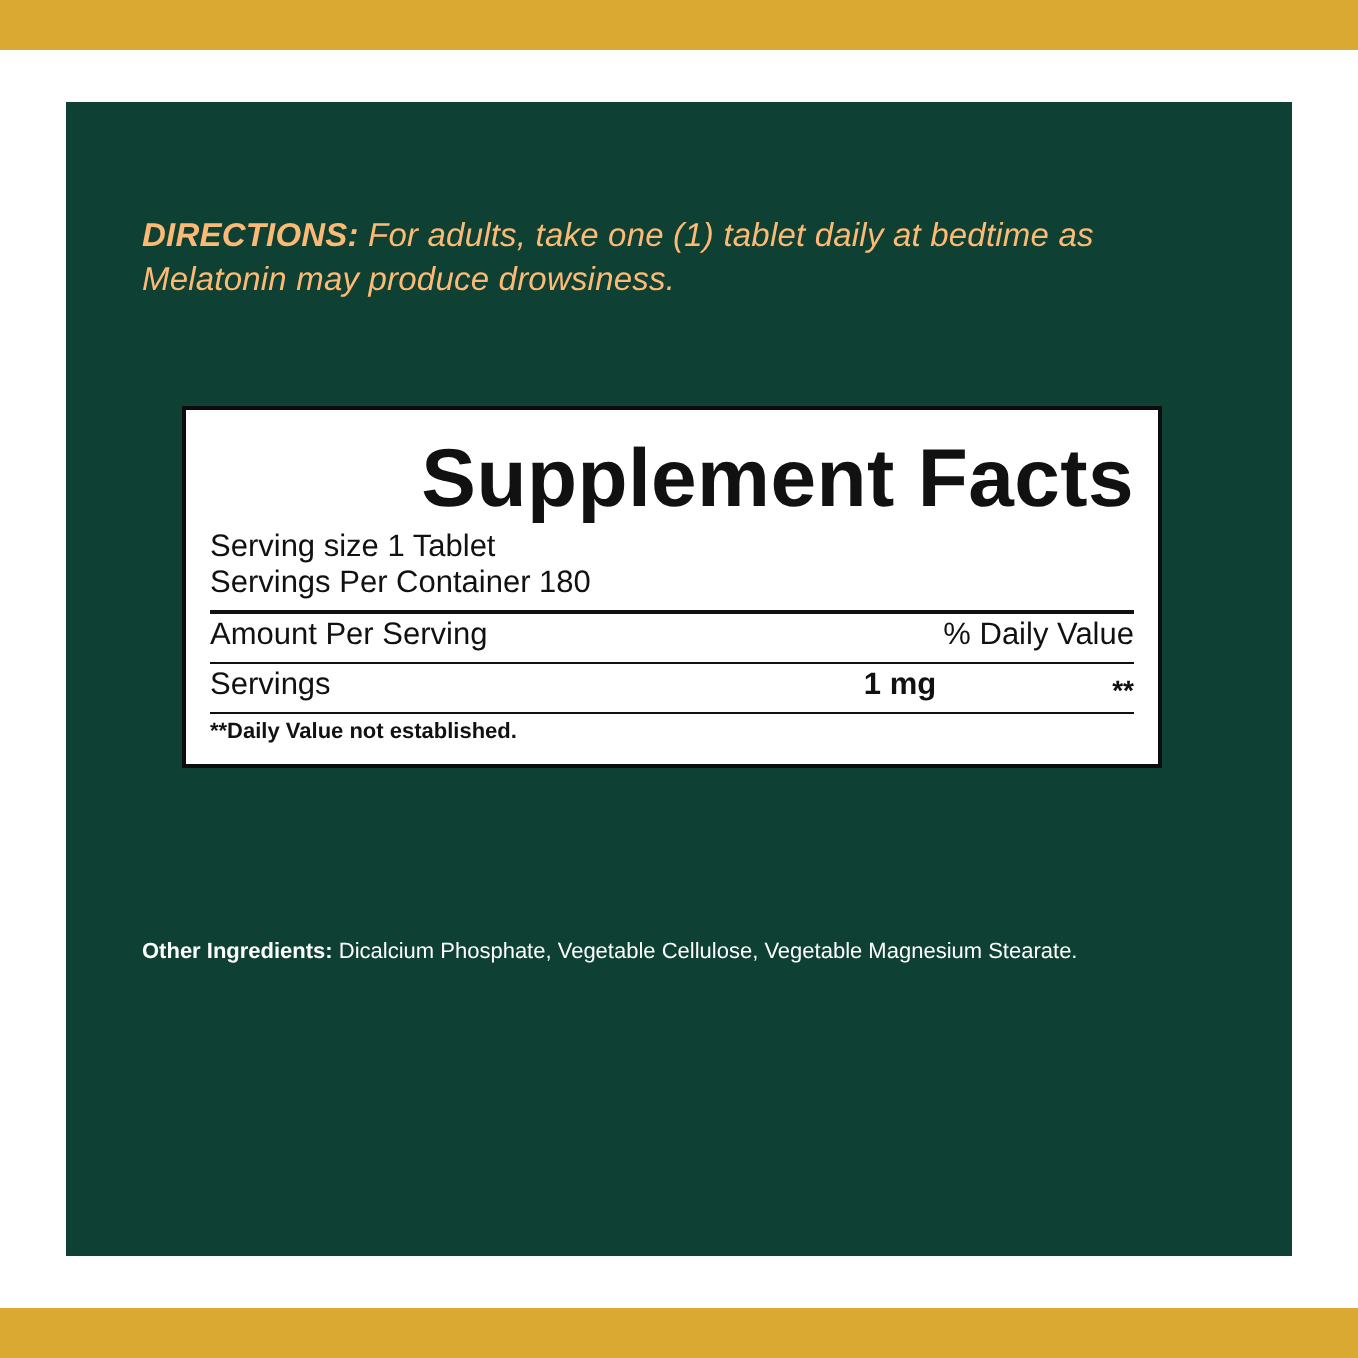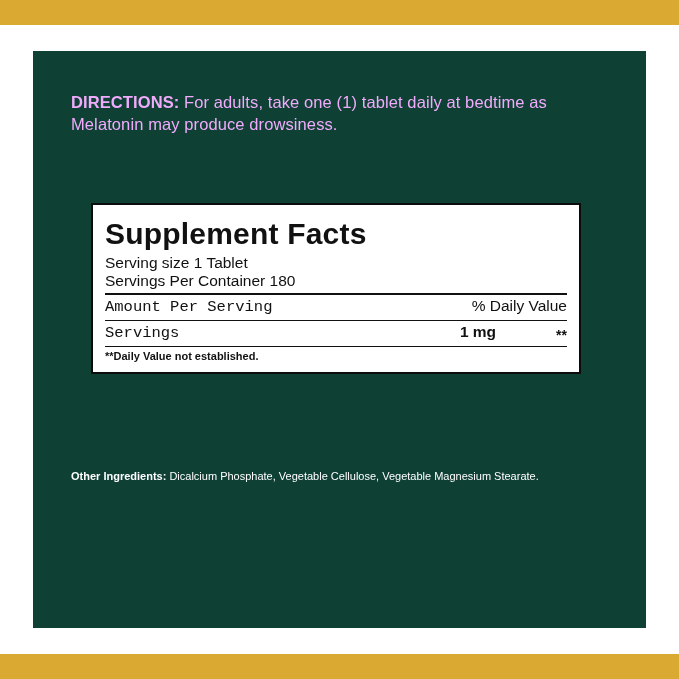--- a/index.html
+++ b/index.html
@@ -36,45 +36,46 @@
     top: 51px;
     width: 613px;
     height: 577px;
     background: #0e4034;
     box-sizing: border-box;
   }
 
   .directions {
     position: absolute;
     left: 38px;
-    top: 40px;
+    top: 56px;
     width: 535px;
-    color: #f0abfc;
+    color: #fdba74;
     font-size: 16.5px;
     line-height: 1.35;
     letter-spacing: 0.1px;
+    font-style: italic;
   }
   .directions .lead {
     font-weight: bold;
   }
 
   .facts-box {
     position: absolute;
     left: 58px;
     top: 152px;
     width: 490px;
     background: #ffffff;
     border: 2px solid #0c0c0c;
     box-sizing: border-box;
     padding: 8px 12px 10px 12px;
     color: #111111;
   }
   .facts-title {
-    text-align: left;
-    font-size: 30px;
+    text-align: right;
+    font-size: 41px;
     font-weight: bold;
     letter-spacing: 0.2px;
     margin: 5px 0 4px 0;
     line-height: 1.05;
   }
   .serving-line {
     font-size: 15.5px;
     line-height: 1.18;
     white-space: nowrap;
   }
@@ -88,27 +89,27 @@
   .row {
     display: flex;
     align-items: baseline;
     justify-content: space-between;
     font-size: 15.5px;
     padding: 2px 0 1px 0;
   }
   .row.head {
     font-weight: normal;
   }
-  .row .left { text-align: left; font-family: Liberation Mono, monospace; }
+  .row .left { text-align: left; }
   .row .mid {
     font-weight: bold;
     margin-left: auto;
     padding-right: 60px;
   }
-  .row .right { text-align: right; }
+  .row .right { text-align: right; margin-left: 28px; }
   .row .dv-mark {
     font-weight: bold;
     font-size: 14px;
     position: relative;
     top: 3px;
   }
   .footnote {
     font-size: 11px;
     font-weight: bold;
     padding-top: 3px;

